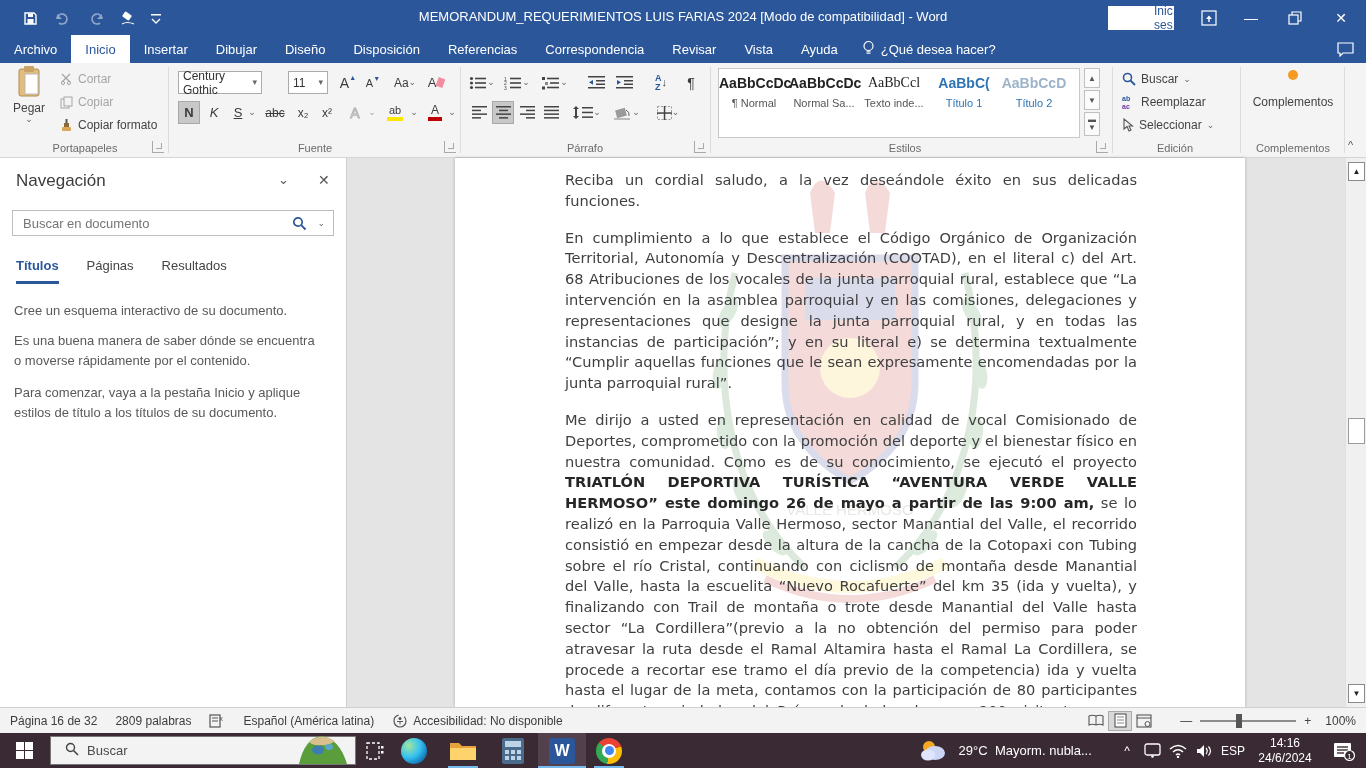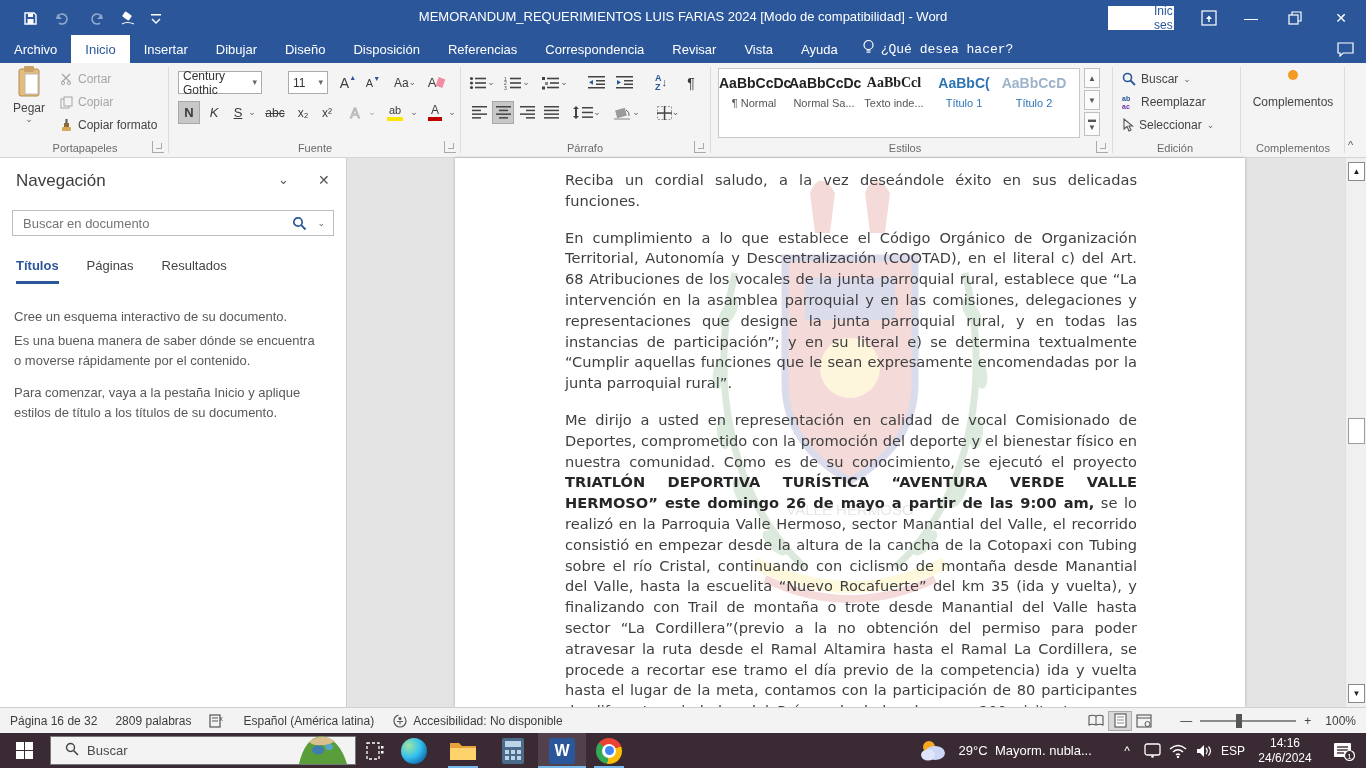--- a/index.html
+++ b/index.html
@@ -11,21 +11,21 @@
   #titlebar{left:0;top:0;width:1366px;height:35px;background:#2b579a;color:#fff;}
   .qat-ic{position:absolute;top:8px;width:20px;height:20px;display:flex;align-items:center;justify-content:center;}
   #title-text{position:absolute;left:0;right:0;top:9px;text-align:center;font-size:13px;color:#fff;}
   #signin{position:absolute;left:1108px;top:6px;width:66px;height:24px;background:#fff;color:#2b579a;
           font-size:12px;display:flex;align-items:center;justify-content:center;padding-left:48px;}
   .winctl{position:absolute;top:0;width:34px;height:35px;display:flex;align-items:center;justify-content:center;color:#fff;font-size:14px;}
   
   #tabrow{left:0;top:35px;width:1366px;height:28px;background:#2b579a;display:flex;align-items:stretch;color:#fff;font-size:13px;}
   .tab{padding:0 14px;display:flex;align-items:center;cursor:default;}
   .tab.active{background:#fff;color:#2b579a;}
-  #helpbox{display:flex;align-items:center;gap:6px;padding:0 10px;font-size:13px;font-family:Liberation Mono, monospace;}
+  #helpbox{display:flex;align-items:center;gap:6px;padding:0 10px;font-size:13px;}
   
   #ribbon{left:0;top:63px;width:1366px;height:95px;background:#f4f4f4;border-bottom:1px solid #d5d5d5;font-size:12px;color:#444;}
   .grp-label{position:absolute;bottom:3px;font-size:11px;color:#6a6a6a;text-align:center;}
   .gdiv{position:absolute;top:4px;bottom:4px;width:1px;background:#dcdcdc;}
   .launch{position:absolute;bottom:4px;width:12px;height:12px;border-left:1px solid #8a8a8a;border-bottom:1px solid #8a8a8a;opacity:.7;}
   .launch:after{content:"";position:absolute;right:2px;top:2px;width:5px;height:5px;border-right:1px solid #8a8a8a;border-bottom:1px solid #8a8a8a;}
   .combo{position:absolute;height:23px;background:#fff;border:1px solid #ababab;display:flex;align-items:center;
          padding:0 4px;font-size:12px;color:#333;justify-content:space-between;}
   .car{font-size:9px;color:#666;line-height:1;}
   .tbtn{position:absolute;height:23px;display:flex;align-items:center;justify-content:center;color:#3b3b3b;}
@@ -368,21 +368,21 @@
     <div class="abs" style="left:718px;top:5px;width:362px;height:70px;background:#fff;border:1px solid #c8c8c8;display:flex">
       <div class="stylecell">
         <div class="samp">AaBbCcDc</div>
         <div class="nm">¶ Normal</div>
       </div>
       <div class="stylecell">
         <div class="samp">AaBbCcDc</div>
         <div class="nm">Normal Sa...</div>
       </div>
       <div class="stylecell">
-        <div class="samp" style="font-family:'Liberation Serif',serif;font-weight:700">AaBbCcl</div>
+        <div class="samp" style="font-family:'Liberation Serif',serif;font-weight:400">AaBbCcl</div>
         <div class="nm">Texto inde...</div>
       </div>
       <div class="stylecell blue">
         <div class="samp">AaBbC(</div>
         <div class="nm">Título 1</div>
       </div>
       <div class="stylecell blue">
         <div class="samp" style="color:#9cb3c9">AaBbCcD</div>
         <div class="nm">Título 2</div>
       </div>
@@ -442,21 +442,21 @@
             <line x1="9.2" y1="9.2" x2="13.5" y2="13.5" stroke="#2b579a" stroke-width="1.9"></line>
           </svg>
       </span>
       <span style="position:absolute;right:8px;top:7px;color:#666;font-size:9px">⌄</span>
     </div>
     <div class="abs" style="left:16px;top:100px;display:flex;gap:28px">
       <span class="navtab active">Títulos</span>
       <span class="navtab">Páginas</span>
       <span class="navtab">Resultados</span>
     </div>
-    <p class="navp" style="top:136px">Cree un esquema interactivo de su documento.</p>
+    <p class="navp" style="top:130px">Cree un esquema interactivo de su documento.</p>
     <p class="navp" style="top:160px">Es una buena manera de saber dónde se encuentra o moverse rápidamente por el contenido.</p>
     <p class="navp" style="top:212px">Para comenzar, vaya a la pestaña Inicio y aplique estilos de título a los títulos de su documento.</p>
   </div>
 
   <div id="canvas" class="abs">
     <div id="page">
       <svg id="watermark" width="340" height="500" viewBox="0 0 340 500">
         <path d="M55 110 C30 210 45 330 125 405" fill="none" stroke="#2e7d32" stroke-width="7"></path>
         <path d="M285 110 C310 210 295 330 215 405" fill="none" stroke="#2e7d32" stroke-width="7"></path>
         <ellipse cx="48" cy="150" rx="16" ry="7" fill="#388e3c" transform="rotate(-60 48 150)"></ellipse>

